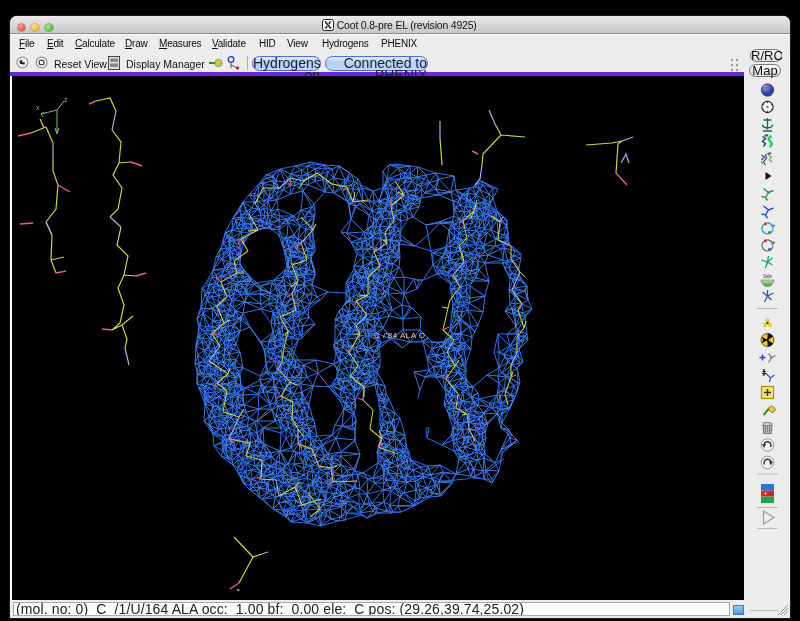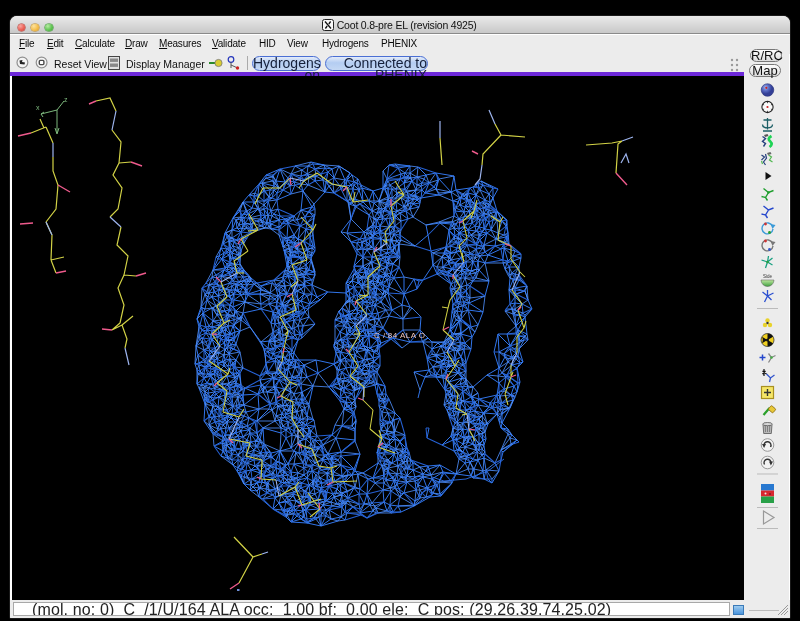--- a/index.html
+++ b/index.html
@@ -5,21 +5,21 @@
 #win{position:absolute;left:10px;top:16px;width:780px;height:602px;background:#ffffff;border-radius:7px 7px 1px 1px;box-shadow:0 0 0 1px #1a1a1a, 0 2px 6px rgba(0,0,0,.8)}
 #title{position:absolute;left:0;top:0;width:100%;height:18px;border-radius:7px 7px 0 0;background:linear-gradient(#eaeaea,#c8c8c8);border-bottom:1px solid #8a8a8a}
 .tl{position:absolute;top:7.5px;width:7.6px;height:7.6px;border-radius:50%}
 #title .t{position:absolute;top:3px;left:312px;font-size:10.5px;color:#111;white-space:nowrap;letter-spacing:-0.2px}
 #menu{position:absolute;left:0;top:19px;width:100%;height:19px;background:#ececec;font-size:10px;letter-spacing:-0.2px;color:#0a0a0a}
 #menu span{position:absolute;top:3px}
 #tools{position:absolute;left:0;top:37px;width:736px;height:23px;background:#ececec;font-size:10.5px;color:#111;border-bottom:4px solid #6d28d9}
 #canvas{position:absolute;left:2px;top:60px;width:732px;height:524px;background:#000}
 #sidebar{position:absolute;right:1px;top:33px;width:45px;height:551px;background:#ececec}
 #status{position:absolute;left:0;bottom:0;width:100%;height:18px;background:#ececec;border-radius:0 0 1px 1px}
-#stxt{position:absolute;left:3px;top:1.5px;width:717px;height:14.5px;background:#fff;border:1px solid #a8a8a8;font-size:16px;letter-spacing:0.12px;color:#222;line-height:13.5px;padding-left:18px;white-space:nowrap;overflow:hidden}
+#stxt{position:absolute;left:3px;top:1.5px;width:717px;height:14.5px;background:#fff;border:1px solid #a8a8a8;font-size:14px;letter-spacing:0.12px;color:#222;line-height:13.5px;padding-left:2px;white-space:nowrap;overflow:hidden}
 .pill{position:absolute;top:2.5px;height:15px;border:1.5px solid #4a6fd4;border-radius:8px;background:linear-gradient(#e4ecfa,#b4cdf2 45%,#c4d8f4);font-size:14px;color:#15203a;text-align:right;line-height:12px}
 .rbtn{position:absolute;width:32px;height:13px;border:1px solid #777;border-radius:7px;background:linear-gradient(#fdfdfd,#dcdcdc);font-size:13px;color:#111;text-align:center;line-height:12px}
 u{text-decoration-thickness:1px;text-underline-offset:1px}
 </style></head>
 <body>
 <div id="win">
  <div id="title">
   <div class="tl" style="left:7.7px;background:radial-gradient(circle at 35% 30%,#f8a6a0,#ec6257 55%,#c83c34);box-shadow:0 0 0 0.5px #b0342c"></div>
   <div class="tl" style="left:21.4px;background:radial-gradient(circle at 35% 30%,#fbe3a0,#f5bf4e 55%,#d89c2e);box-shadow:0 0 0 0.5px #c08c24"></div>
   <div class="tl" style="left:35.1px;background:radial-gradient(circle at 35% 30%,#b8eba4,#61c554 55%,#3fa234);box-shadow:0 0 0 0.5px #35922c"></div>

